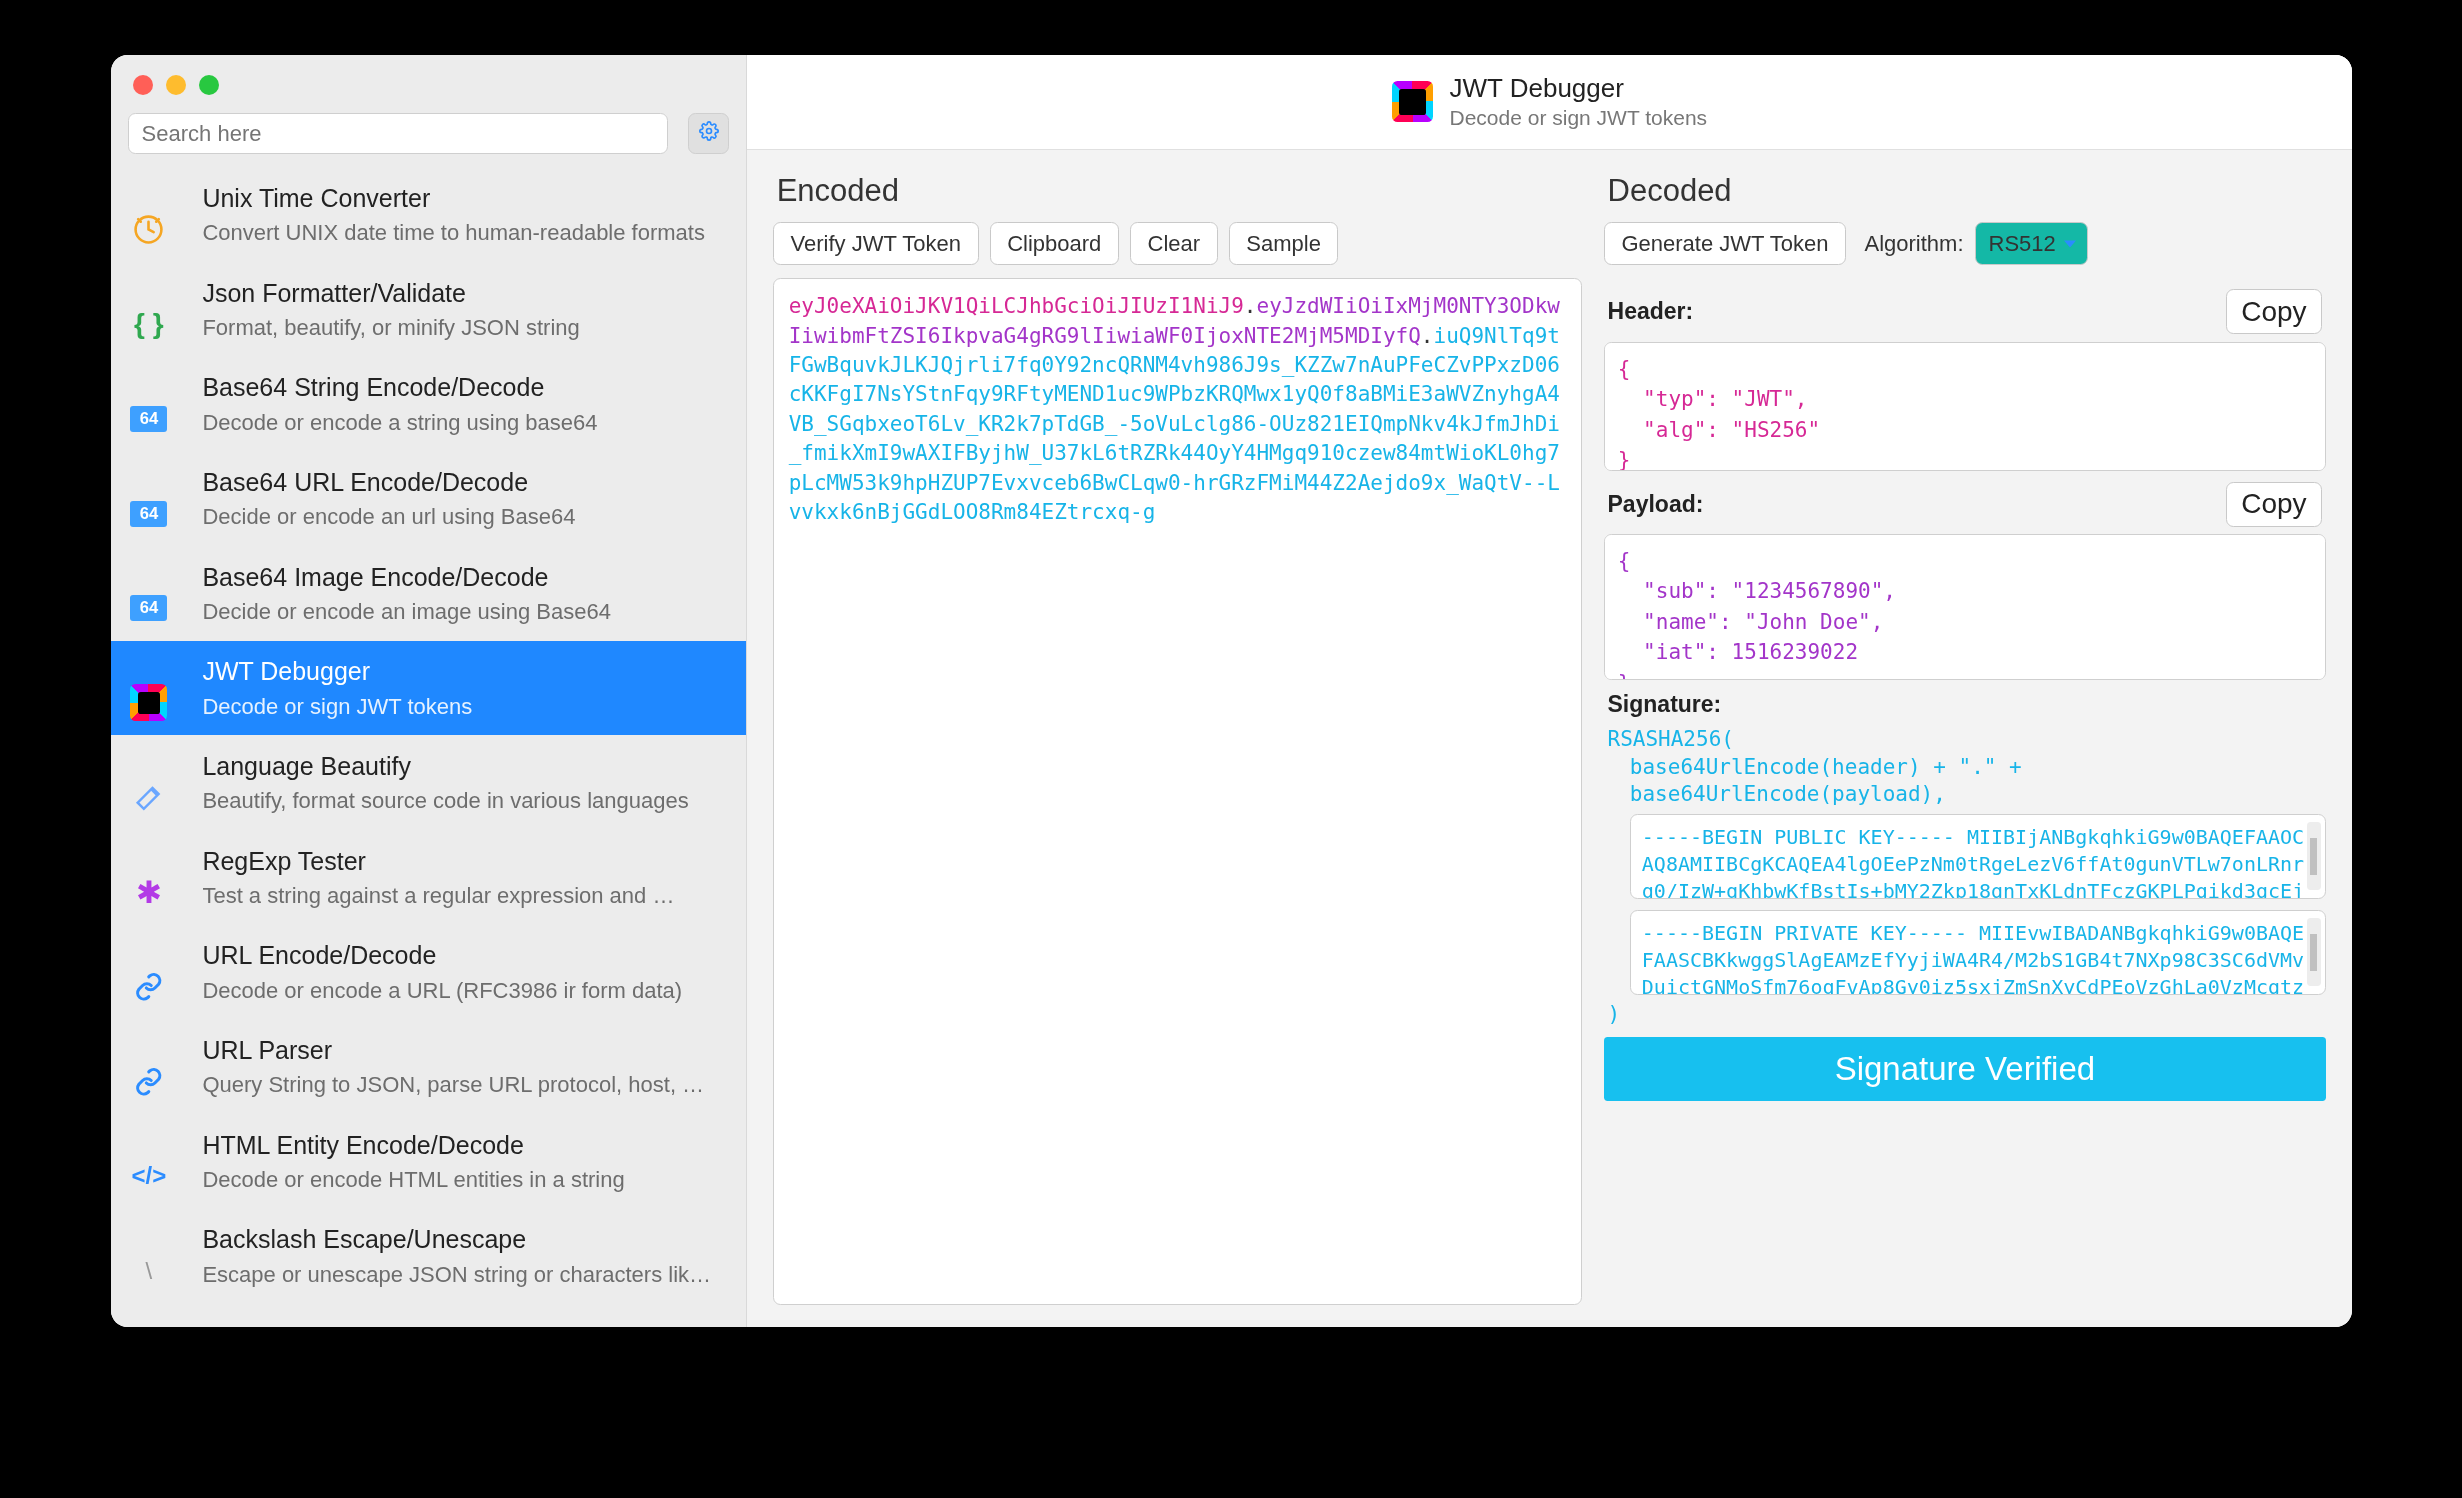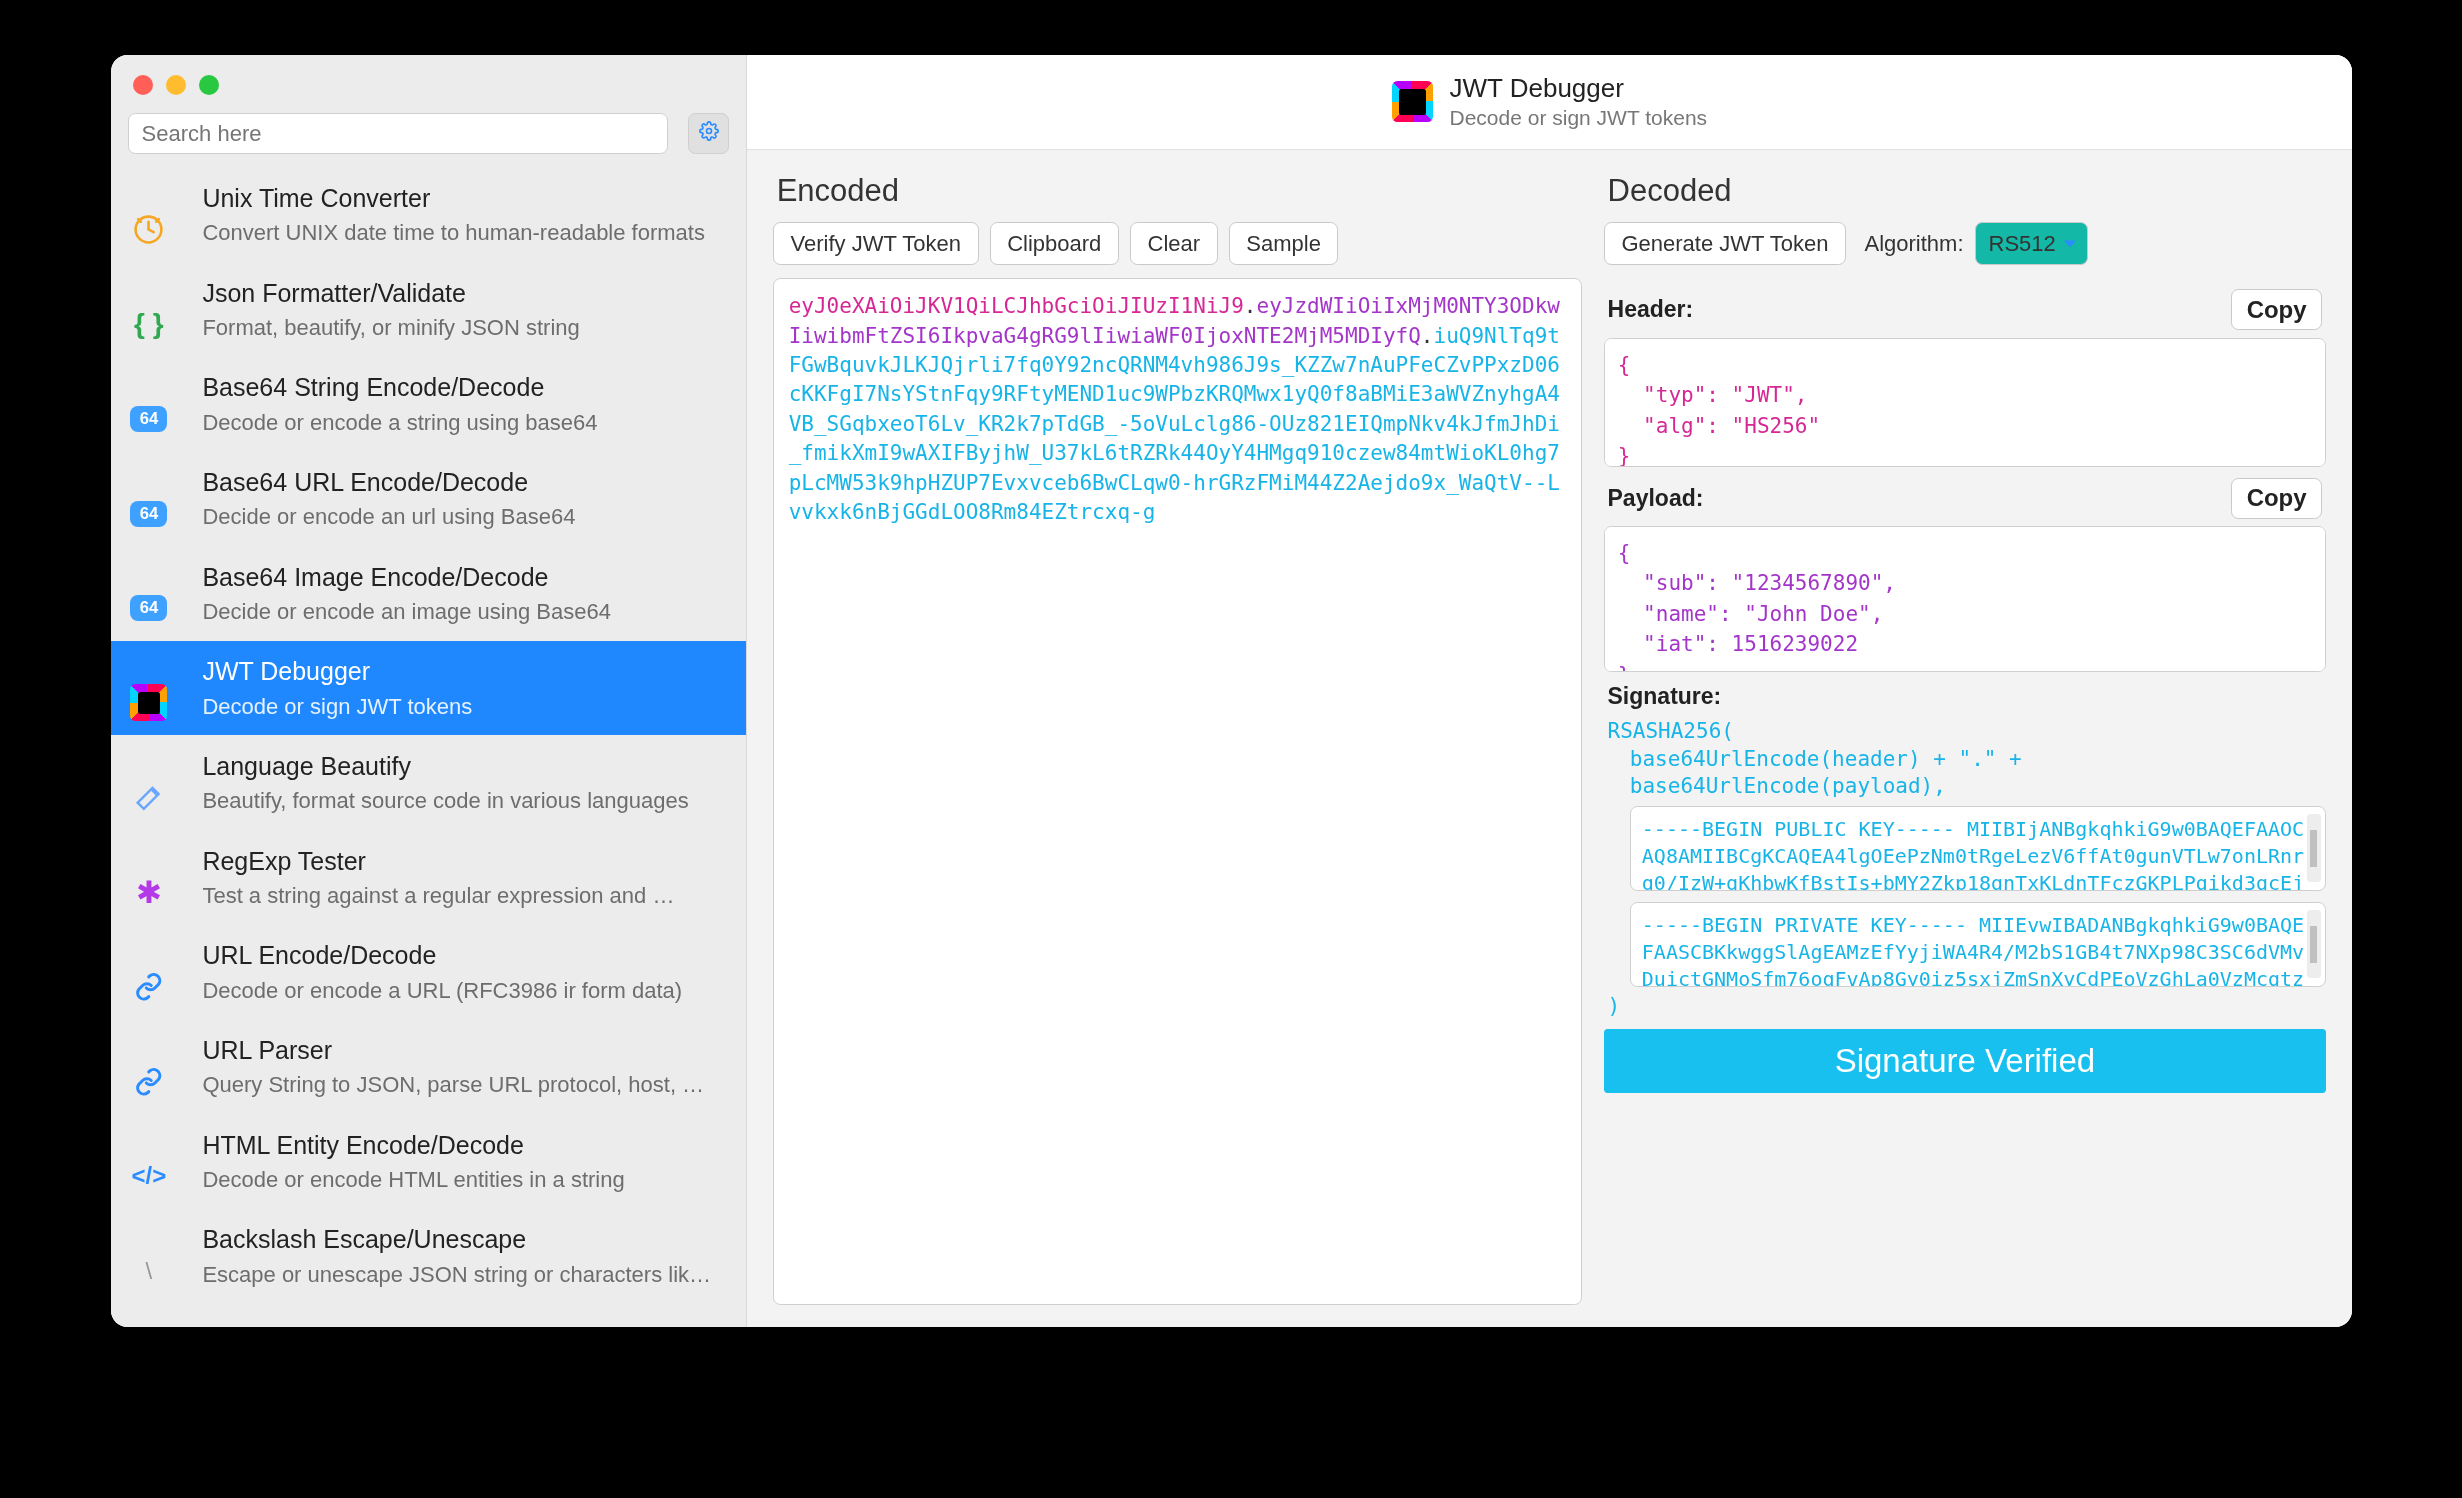--- a/index.html
+++ b/index.html
@@ -96,21 +96,21 @@
   }
   .tool-text { flex: 1; min-width: 0; }
   .tool-title { font-size: 25px; font-weight: 400; color: #222; line-height: 1.3; }
   .tool-item.active .tool-title { color: #fff; }
   .tool-sub { font-size: 22px; color: #6d6d6d; line-height: 1.4; margin-top: 3.7px;
               white-space: nowrap; overflow: hidden; text-overflow: ellipsis; }
 
   
   .icon-unix svg { stroke: #f5a623; }
   .icon-json { color: #2fa84f; font-weight: 700; font-size: 28px; }
-  .icon-64 { background: #3ea0ff; color: #fff; border-radius: 8px; font-size: 16.6px; font-weight: 700;
+  .icon-64 { background: #3ea0ff; color: #fff; border-radius: 3px; font-size: 16.6px; font-weight: 700;
              width: 37px; height: 26px; display:flex;align-items:center;justify-content:center; }
   .icon-jwt {
     width: 37px; height: 37px; border-radius: 5.5px;
     background:
       conic-gradient(
         #ff0055 0 45deg,
         #ff9f00 45deg 90deg,
         #00d4ff 90deg 135deg,
         #b800ff 135deg 180deg,
         #ff0055 180deg 225deg,
@@ -214,21 +214,21 @@
     color: #333;
   }
   .jwt-hdr { color: #d62895; }
   .jwt-pl  { color: #a335c9; }
   .jwt-sig { color: #17b4e8; }
 
   .section-label { font-size: 23px; font-weight: 600; color: #222; padding: 11px 3.7px 7.4px 3.7px;
                    display:flex; justify-content:space-between; align-items:center; }
   .copy-btn {
     background: #fff; border: 0.9px solid #c9c9c9; border-radius: 7.4px;
-    padding: 5.5px 14.7px; font-size: 24px; cursor: pointer; font-weight: 700;
+    padding: 5.5px 14.7px; font-size: 28px; cursor: pointer; font-weight: 400;
   }
 
   .json-box {
     background: #fff; border: 0.9px solid #cfcfcf; border-radius: 7.4px;
     padding: 11px 13px;
     font-family: "Menlo","Consolas",monospace;
     font-size: 21px; line-height: 1.45;
     white-space: pre;
     overflow: auto;
   }

